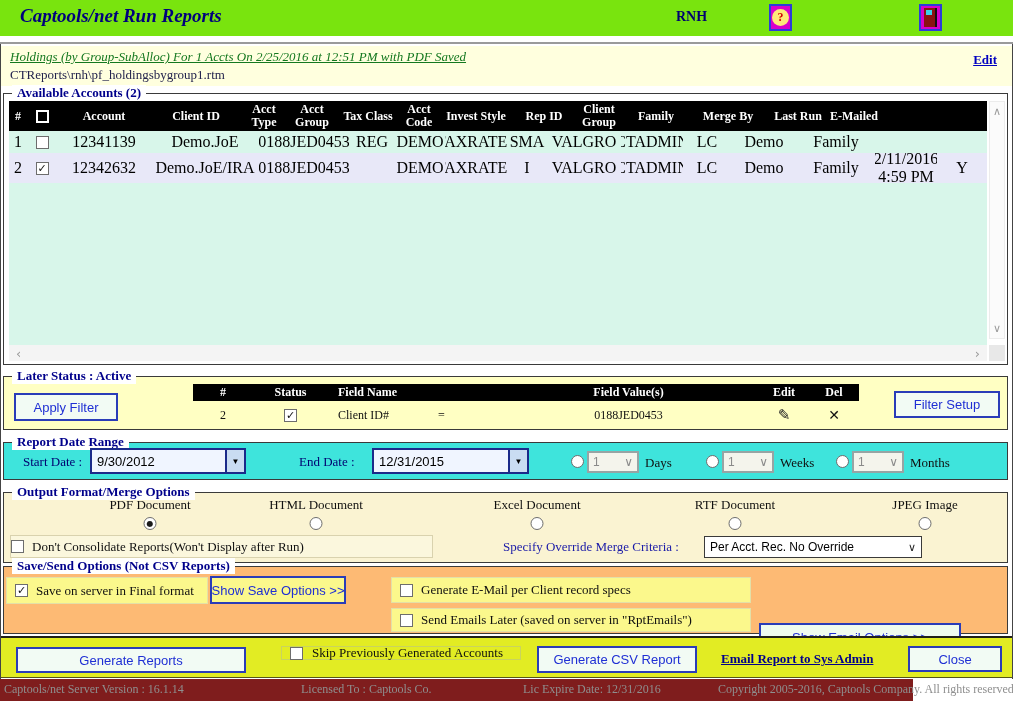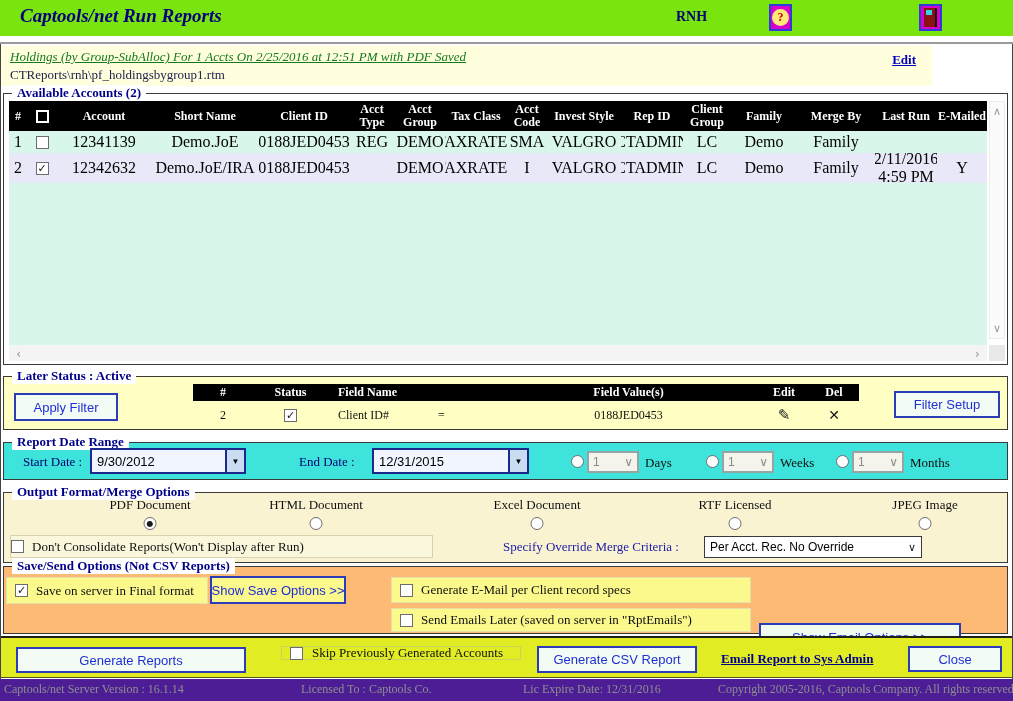--- a/index.html
+++ b/index.html
@@ -16,21 +16,21 @@
   .qcirc { width:17px; height:17px; border-radius:50%; background:#ffe97a; color:#d40000;
            font:bold 12px "Liberation Serif",serif; display:flex; align-items:center; justify-content:center; }
   .icon-exit { position:absolute; left:919px; top:4px; width:23px; height:27px; background:#d800cc;
                border:2px solid #2b3cd8; display:flex; align-items:center; justify-content:center; cursor:pointer; }
   .door { width:13px; height:19px; background:#8a1212; border-right:2px solid #101010; position:relative; }
   .door .pane { position:absolute; left:2px; top:2px; width:6px; height:5px; background:#3ad2ea; }
 
   .divider { position:absolute; left:0; top:36px; width:1013px; height:8px; background:#fff; border-bottom:2px solid #9a9a9a; }
 
   
-  .band { position:absolute; left:0; top:46px; width:932px; height:40px; background:#FFFFDE; }
+  .band { position:absolute; left:0; top:46px; width:1013px; height:40px; background:#FFFFDE; }
   .headline { position:absolute; left:10px; top:3px; font:italic 13px "Liberation Serif",serif;
               color:#14781f; text-decoration:underline; }
   .tpl-path { position:absolute; left:10px; top:21px; font:13px "Liberation Serif",serif; color:#23234d; }
   .edit-link { position:absolute; right:16px; top:6px; font:bold 13px "Liberation Serif",serif;
                color:#0000c0; text-decoration:underline; cursor:pointer; }
 
   
   .fs { position:absolute; border:1px solid #3a3a3a; }
   .legend { position:absolute; top:-9px; left:8px; background:#fff; padding:0 5px;
             font:bold 13px "Liberation Serif",serif; color:#00008B; white-space:nowrap; }
@@ -122,21 +122,21 @@
   .btn-generate { left:16px; top:9px; width:230px; height:26px; }
   .skip-box { position:absolute; left:281px; top:8px; width:240px; height:14px; border:1px solid #c9d45e;
               display:flex; align-items:center; gap:9px; padding-left:8px;
               font:13px "Liberation Serif",serif; color:#101010; }
   .btn-csv { left:537px; top:8px; width:160px; height:27px; }
   .email-admin { position:absolute; left:721px; top:13px; font:bold 13px "Liberation Serif",serif;
                  color:#00008B; text-decoration:underline; cursor:pointer; }
   .btn-close { left:908px; top:8px; width:94px; height:26px; }
 
   
-  .footer { position:absolute; left:0; top:679px; width:1013px; height:22px; background:#4c1d95; }
+  .footer { position:absolute; left:0; top:679px; width:913px; height:22px; background:#7f1d1d; }
   .footer span { position:absolute; top:3px; font:12px "Liberation Serif",serif; color:#8f8f8f; white-space:nowrap; }
   .f1{left:4px}.f2{left:301px}.f3{left:523px}.f4{left:718px}
 
   .frame { position:absolute; left:0; top:44px; width:1013px; height:635px; border-left:1px solid #444;
            border-right:1px solid #444; pointer-events:none; }
 </style>
 </head>
 <body>
 
 <div class="titlebar">
@@ -161,21 +161,20 @@
 
 <div class="fs fs-accounts">
   <span class="legend">Available Accounts (2)</span>
   <div class="tbl">
     <div class="thead">
       <div class="c c0">#</div>
       <div class="c c1">
           <span class="hdr-cb"></span>
         </div>
       <div class="c c2">Account</div>
-      <div class="c c3">Short Name</div>
       <div class="c c4">Client ID</div>
       <div class="c c5">Acct Type</div>
       <div class="c c6">Acct Group</div>
       <div class="c c7">Tax Class</div>
       <div class="c c8">Acct Code</div>
       <div class="c c9">Invest Style</div>
       <div class="c c10">Rep ID</div>
       <div class="c c11">Client Group</div>
       <div class="c c12">Family</div>
       <div class="c c13">Merge By</div>
@@ -308,21 +307,21 @@
       <span>●</span>
     </span>
   <span class="fmt-label" style="left:312px;">HTML Document</span>
   <span class="radio fmt-radio" style="left:312px;">
       <span></span>
     </span>
   <span class="fmt-label" style="left:533px;">Excel Document</span>
   <span class="radio fmt-radio" style="left:533px;">
       <span></span>
     </span>
-  <span class="fmt-label" style="left:731px;">RTF Licensed</span>
+  <span class="fmt-label" style="left:731px;">RTF Document</span>
   <span class="radio fmt-radio" style="left:731px;">
       <span></span>
     </span>
   <span class="fmt-label" style="left:921px;">JPEG Image</span>
   <span class="radio fmt-radio" style="left:921px;">
       <span></span>
     </span>
   <div class="consol-box">
     <span class="cb"></span>
     <span>Don't Consolidate Reports(Won't Display after Run)</span>

